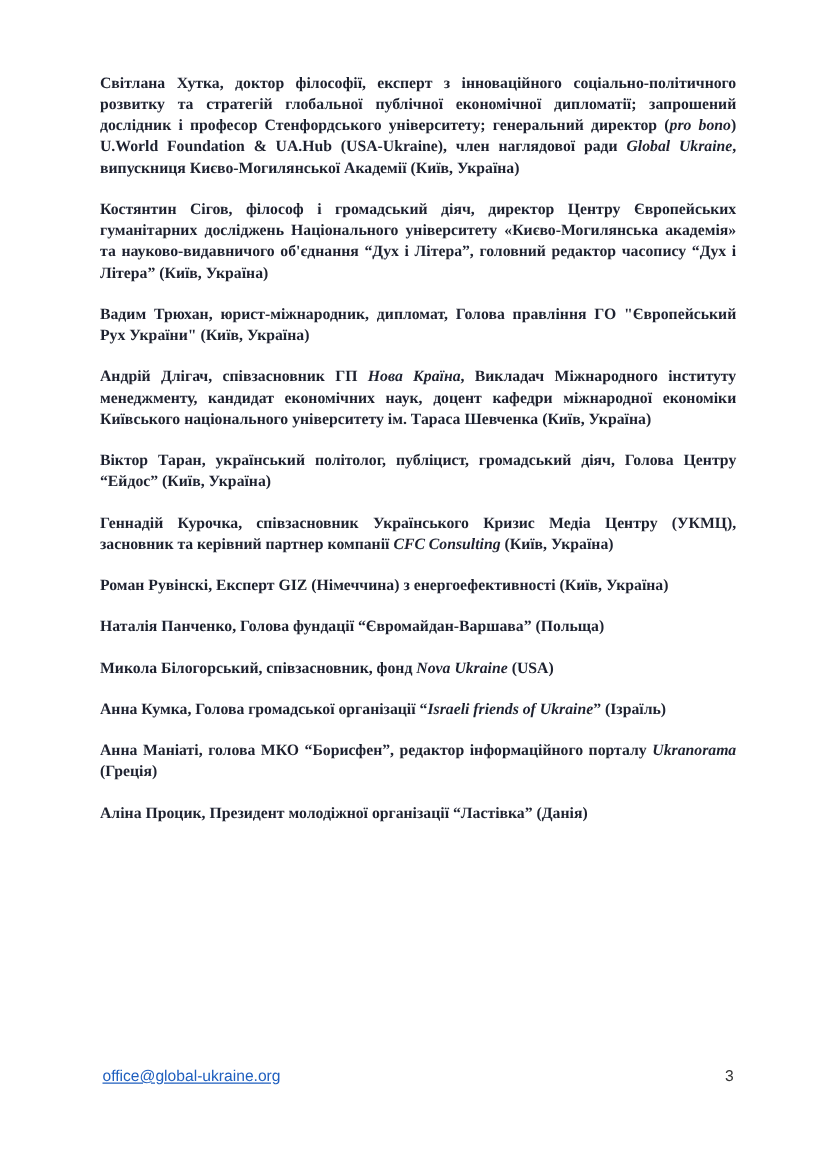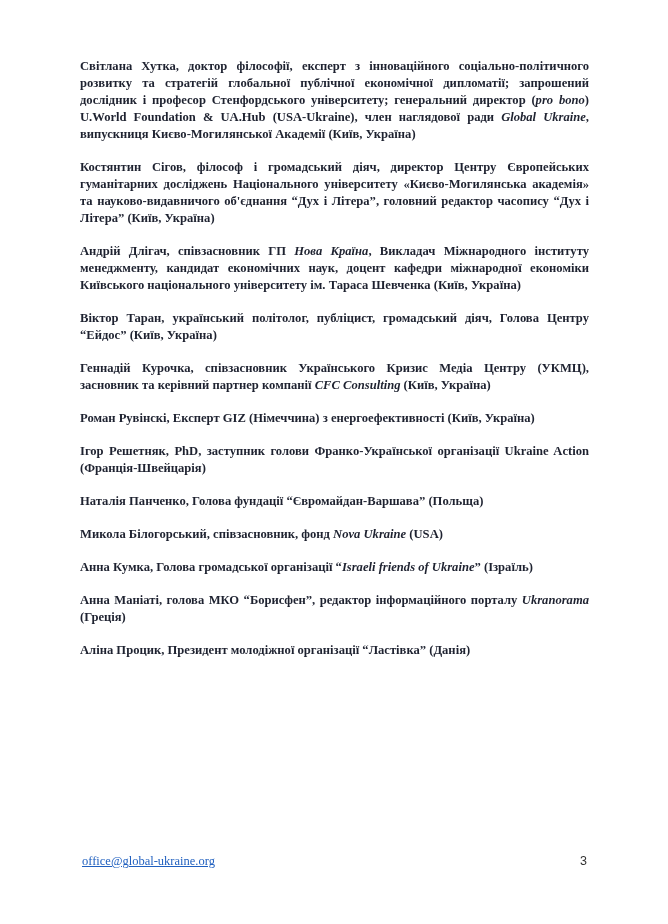--- a/index.html
+++ b/index.html
@@ -7,40 +7,40 @@
   .page { position: absolute; left: 0; top: 0; width: 596px; height: 924px; background: #fff; }
   .content {
     position: absolute; left: 80px; top: 58px; width: 509px;
     font-family: "Liberation Serif", serif; font-weight: bold;
     font-size: 12.6px; line-height: 17px; color: #1e2230;
   }
   .entry { margin: 0 0 16px 0; text-align: justify; }
   .entry i { font-weight: bold; font-style: italic; }
   .footer-link {
     position: absolute; left: 82px; top: 854px;
-    font-family: Liberation Serif, serif; font-size: 12.5px;
+    font-family: Liberation Sans, sans-serif; font-size: 12.5px;
     color: #1f5fbf; text-decoration: underline; cursor: pointer;
   }
   .page-number {
     position: absolute; left: 580px; top: 854px;
     font-family: "Liberation Sans", sans-serif; font-size: 12.5px; color: #333;
   }
 </style>
 </head>
 <body>
 
 <div class="page">
   <div class="content" id="content">
       <p class="entry"><span>Світлана Хутка, доктор філософії, експерт з інноваційного соціально-політичного розвитку та стратегій глобальної публічної економічної дипломатії; запрошений дослідник і професор Стенфордського університету; генеральний директор (</span><i>pro bono</i><span>) U.World Foundation &amp; UA.Hub (USA-Ukraine), член наглядової ради </span><i>Global Ukraine</i><span>, випускниця Києво-Могилянської Академії (Київ, Україна)</span></p>
       <p class="entry"><span>Костянтин Сігов, філософ і громадський діяч, директор Центру Європейських гуманітарних досліджень Національного університету «Києво-Могилянська академія» та науково-видавничого об'єднання “Дух і Літера”, головний редактор часопису “Дух і Літера” (Київ, Україна)</span></p>
+      <p class="entry"><span>Вадим Трюхан, юрист-міжнародник, дипломат, Голова правління ГО "Європейський Рух України" (Київ, Україна)</span></p>
       <p class="entry"><span>Андрій Длігач, співзасновник ГП </span><i>Нова Країна</i><span>, Викладач Міжнародного інституту менеджменту, кандидат економічних наук, доцент кафедри міжнародної економіки Київського національного університету ім. Тараса Шевченка (Київ, Україна)</span></p>
       <p class="entry"><span>Віктор Таран, український політолог, публіцист, громадський діяч, Голова Центру “Ейдос” (Київ, Україна)</span></p>
       <p class="entry"><span>Геннадій Курочка, співзасновник Українського Кризис Медіа Центру (УКМЦ), засновник та керівний партнер компанії </span><i>CFC Consulting</i><span> (Київ, Україна)</span></p>
       <p class="entry"><span>Роман Рувінскі, Експерт GIZ (Німеччина) з енергоефективності (Київ, Україна)</span></p>
-      <p class="entry"><span>Ігор Решетняк, PhD, заступник голови Франко-Української організації Ukraine Action (Франція-Швейцарія)</span></p>
       <p class="entry"><span>Наталія Панченко, Голова фундації “Євромайдан-Варшава” (Польща)</span></p>
       <p class="entry"><span>Микола Білогорський, співзасновник, фонд </span><i>Nova Ukraine</i><span> (USA)</span></p>
       <p class="entry"><span>Анна Кумка, Голова громадської організації “</span><i>Israeli friends of Ukraine</i><span>” (Ізраїль)</span></p>
       <p class="entry"><span>Анна Маніаті, голова МКО “Борисфен”, редактор інформаційного порталу </span><i>Ukranorama</i><span> (Греція)</span></p>
       <p class="entry"><span>Аліна Процик, Президент молодіжної організації “Ластівка” (Данія)</span></p>
     </div>
   <a class="footer-link">office@global-ukraine.org</a>
   <span class="page-number">3</span>
 </div>
 

